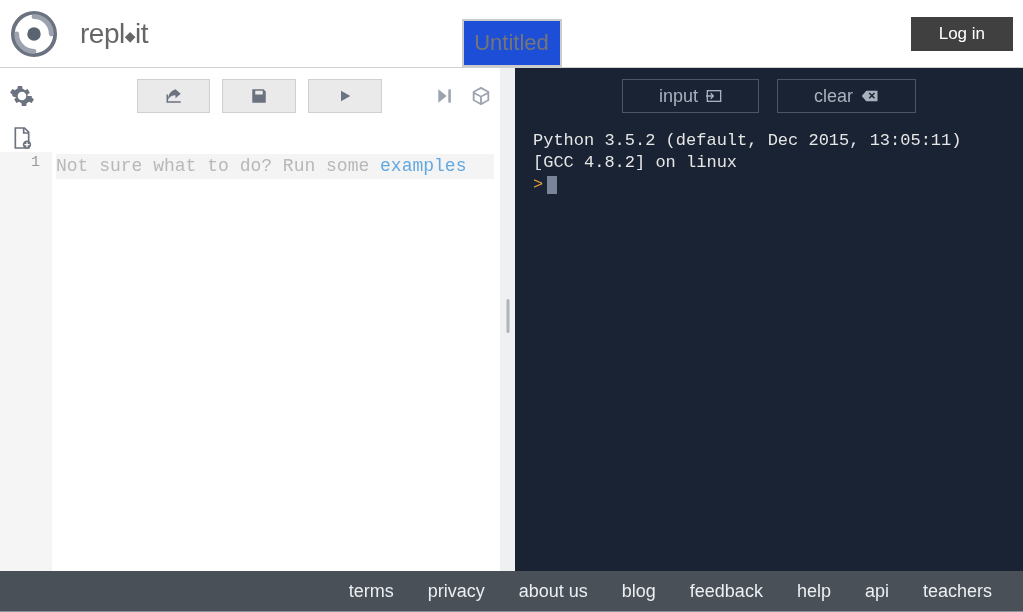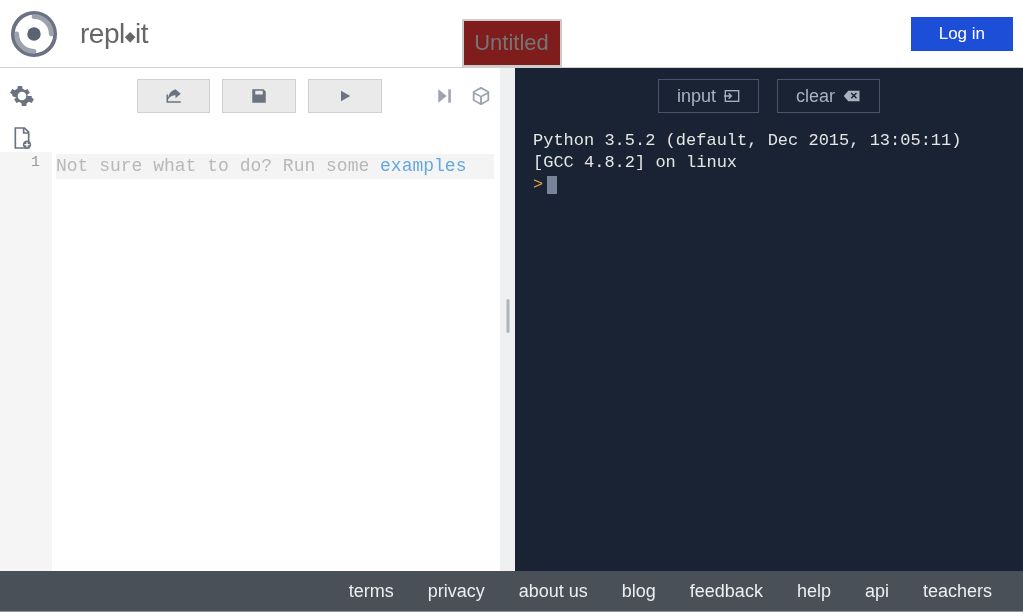--- a/index.html
+++ b/index.html
@@ -34,30 +34,30 @@
       font-weight: 400;
       letter-spacing: -0.5px;
     }
     .title-input {
       position: absolute;
       left: 50%;
       transform: translateX(-50%);
       width: 100px;
       height: 48px;
       border: 2px solid #ccc;
-      background: #7f1d1d;
+      background: #1d4ed8;
       font-size: 22px;
       color: #b0b0b0;
       text-align: center;
       outline: none;
       margin-top: 18px;
     }
     .login-btn {
       margin-left: auto;
-      background: #1d4ed8;
+      background: #404040;
       color: #fff;
       border: none;
       height: 34px;
       padding: 0 28px;
       font-size: 17px;
       cursor: pointer;
     }
     .main {
       display: flex;
       height: 503px;
@@ -157,21 +157,21 @@
     }
     .console-toolbar {
       height: 56px;
       display: flex;
       align-items: center;
       justify-content: center;
       gap: 18px;
     }
     .console-btn {
       height: 34px;
-      padding: 0 18px;
+      padding: 0 36px;
       background: transparent;
       border: 1px solid #4a5568;
       color: #a8b2bf;
       font-size: 18px;
       display: flex;
       align-items: center;
       gap: 8px;
       cursor: pointer;
     }
     .console-output {

